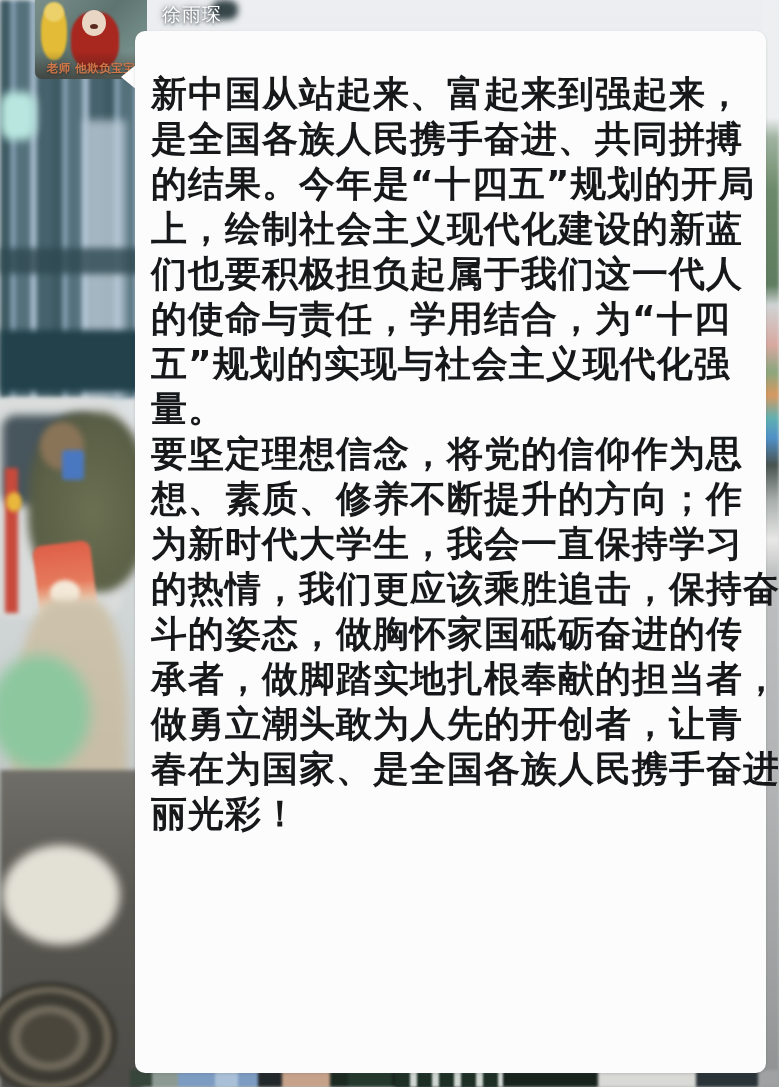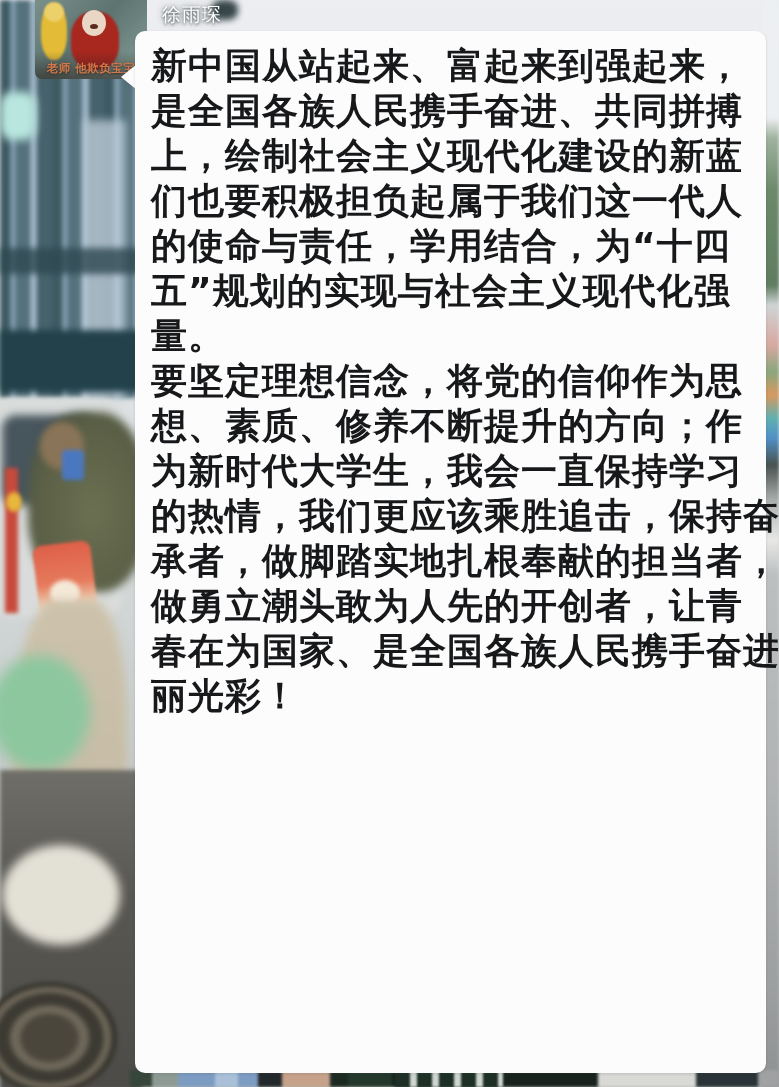--- a/index.html
+++ b/index.html
@@ -61,21 +61,21 @@
   .avatar .tele-red-mouth{position:absolute;left:55px;top:24px;width:8px;height:5px;background:#5a2a20;border-radius:50%;filter:blur(.6px);}
   .avatar .avatar-shade{position:absolute;left:0;bottom:0;width:100%;height:28px;background:linear-gradient(180deg,rgba(40,30,25,0) 0%,rgba(40,30,25,.55) 100%);}
   .avatar-caption{position:absolute;left:0;bottom:3px;width:100%;text-align:center;
     font-size:11.5px;font-weight:700;color:#d2784a;letter-spacing:.5px;white-space:nowrap;
     text-shadow:0 1px 2px rgba(30,20,15,.6);}
   
   .sender-name{position:absolute;left:136px;top:2px;font-size:19px;font-weight:400;color:#ffffff;letter-spacing:1px;
     text-shadow:0 1px 3px rgba(45,55,60,.9),0 0 7px rgba(45,55,60,.55);margin-left:26px;}
   
   .bubble{position:absolute;left:135px;top:31px;width:631px;height:1042px;background:#fcfcfd;border-radius:10px;
-    box-shadow:0 1px 3px rgba(60,70,75,.18);box-sizing:border-box;padding:12px 12px 18px 16px;}
+    box-shadow:0 1px 3px rgba(60,70,75,.18);box-sizing:border-box;padding:40px 12px 18px 16px;}
   .bubble-tail{position:absolute;left:121px;top:64px;width:0;height:0;
     border-top:13px solid transparent;border-bottom:13px solid transparent;border-right:16px solid #fcfcfd;
     filter:drop-shadow(-1px 1px 1px rgba(60,70,75,.12));}
   .msg-text{color:#17181a;font-size:36px;line-height:45px;font-weight:600;letter-spacing:1px;}
   .msg-line{white-space:pre;height:45px;overflow:visible;}
 </style>
 </head>
 <body>
 
 <div class="photo-bg">
@@ -115,27 +115,29 @@
   <span class="avatar-caption">老师 他欺负宝宝</span>
 </div>
 
 <div class="sender-name">徐雨琛</div>
 
 <div class="bubble-tail"></div>
 <div class="bubble">
   <div class="msg-text">
       <div class="msg-line">新中国从站起来、富起来到强起来，</div>
       <div class="msg-line">是全国各族人民携手奋进、共同拼搏</div>
+      <div class="msg-line">的结果。今年是“十四五”规划的开局</div>
       <div class="msg-line">上，绘制社会主义现代化建设的新蓝</div>
       <div class="msg-line">们也要积极担负起属于我们这一代人</div>
       <div class="msg-line">的使命与责任，学用结合，为“十四</div>
       <div class="msg-line">五”规划的实现与社会主义现代化强</div>
       <div class="msg-line">量。</div>
       <div class="msg-line">要坚定理想信念，将党的信仰作为思</div>
       <div class="msg-line">想、素质、修养不断提升的方向；作</div>
       <div class="msg-line">为新时代大学生，我会一直保持学习</div>
       <div class="msg-line">的热情，我们更应该乘胜追击，保持奋</div>
+      <div class="msg-line">斗的姿态，做胸怀家国砥砺奋进的传</div>
       <div class="msg-line">承者，做脚踏实地扎根奉献的担当者，</div>
       <div class="msg-line">做勇立潮头敢为人先的开创者，让青</div>
       <div class="msg-line">春在为国家、是全国各族人民携手奋进</div>
       <div class="msg-line">丽光彩！</div>
     </div>
 </div>
 
 </body></html>

